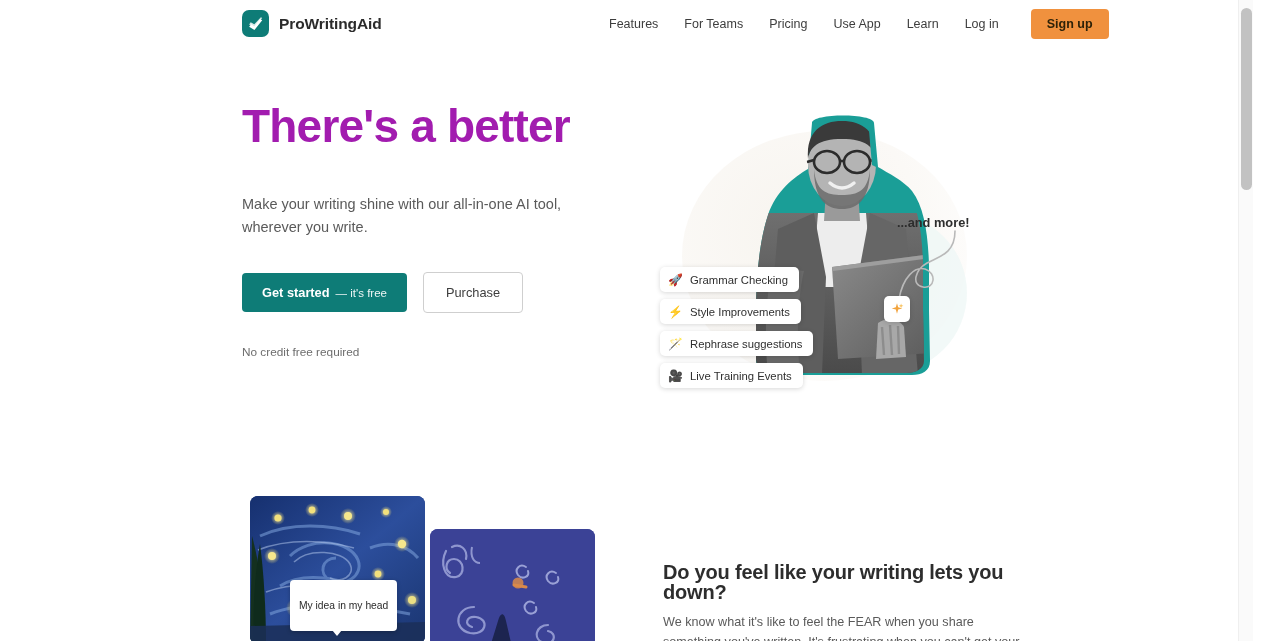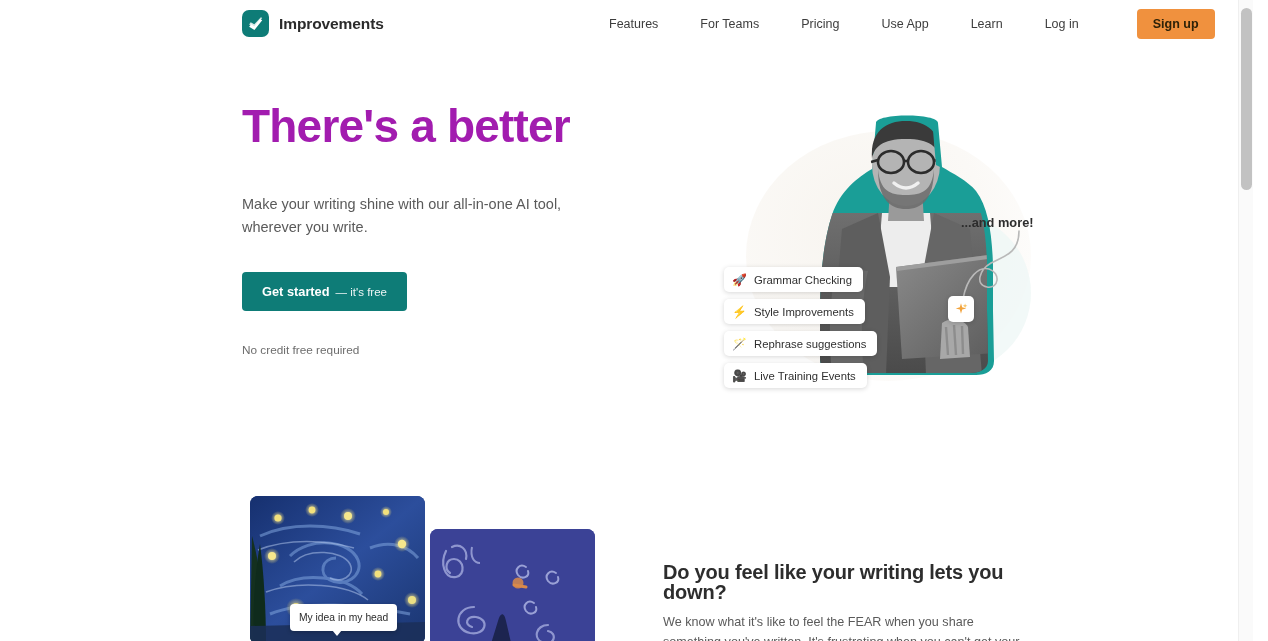--- a/index.html
+++ b/index.html
@@ -64,35 +64,35 @@
     letter-spacing: -0.1px;
     white-space: nowrap;
   }
 
   .nav {
     position: absolute;
     left: 596px;
     top: 8px;
     display: flex;
     align-items: center;
-    gap: 16px;
+    gap: 0px;
     height: 32px;
   }
 
   .nav-link {
     font-size: 12.5px;
     color: #3d3d3d;
     text-decoration: none;
     padding: 6px 13px;
     white-space: nowrap;
     cursor: pointer;
   }
 
   .signup-btn {
-    margin-left: 29px;
+    margin-left: 19px;
     background: #F0913E;
     color: #2e2208;
     font-size: 12.5px;
     font-weight: bold;
     border: none;
     border-radius: 4px;
     padding: 8px 16px;
     cursor: pointer;
     white-space: nowrap;
     font-family: "Liberation Sans", sans-serif;
@@ -168,21 +168,21 @@
 
   .hero-note {
     margin-top: 32px;
     font-size: 11.8px;
     color: #6d6d6d;
   }
 
   
   .hero-art {
     position: absolute;
-    left: 686px;
+    left: 622px;
     top: 55px;
     width: 370px;
     height: 340px;
   }
 
   .art-blob {
     position: absolute;
     left: 60px;
     top: 28px;
     width: 285px;
@@ -314,21 +314,21 @@
     overflow: hidden;
   }
 
   .img-label {
     position: absolute;
     left: 40px;
     bottom: 15px;
     background: #ffffff;
     border-radius: 4px;
     box-shadow: 0 1px 4px rgba(0,0,0,0.25);
-    padding: 8px 9px;
+    padding: 20px 9px;
     font-size: 10.3px;
     color: #2b2b2b;
     white-space: nowrap;
     z-index: 5;
   }
   .img-label::after {
     content: "";
     position: absolute;
     left: 42px;
     bottom: -5px;
@@ -387,21 +387,21 @@
 
   <div class="header">
 
     <div class="brand">
       <span class="brand-mark">
         <svg width="17" height="17" viewBox="0 0 24 24" aria-hidden="true">
           <path d="M3 16.5 L10.5 21 L21.5 7.5 L18.5 5.5 L10.3 16 L5.8 13.2 Z" fill="#ffffff"></path>
           <path d="M3 13.3 L10.5 17.8 L21.5 4.3 L19.6 3.1 L10.3 13.2 L5.2 10.2 Z" fill="#ffffff" opacity="0.82"></path>
         </svg>
       </span>
-      <span class="brand-name">Improvements</span>
+      <span class="brand-name">ProWritingAid</span>
     </div>
 
     <nav class="nav">
       <a class="nav-link" href="#">Features</a>
       <a class="nav-link" href="#">For Teams</a>
       <a class="nav-link" href="#">Pricing</a>
       <a class="nav-link" href="#">Use App</a>
       <a class="nav-link" href="#">Learn</a>
       <a class="nav-link" href="#">Log in</a>
       <button class="signup-btn">Sign up</button>
@@ -415,20 +415,21 @@
         <span>There's a better</span><br>
       </h1>
 
       <p class="hero-sub">Make your writing shine with our all-in-one AI tool, wherever you write.</p>
 
       <div class="hero-actions">
         <button class="btn-primary">
           <span class="lead">Get started</span>
           <span class="tail">— it's free</span>
         </button>
+        <button class="btn-outline">Purchase</button>
       </div>
 
       <p class="hero-note">No credit free required</p>
     </div>
 
     <div class="hero-art">
       <div class="art-blob"></div>
       <div class="art-blob2"></div>
 
       <svg class="silhouette" viewBox="0 0 178 262">

